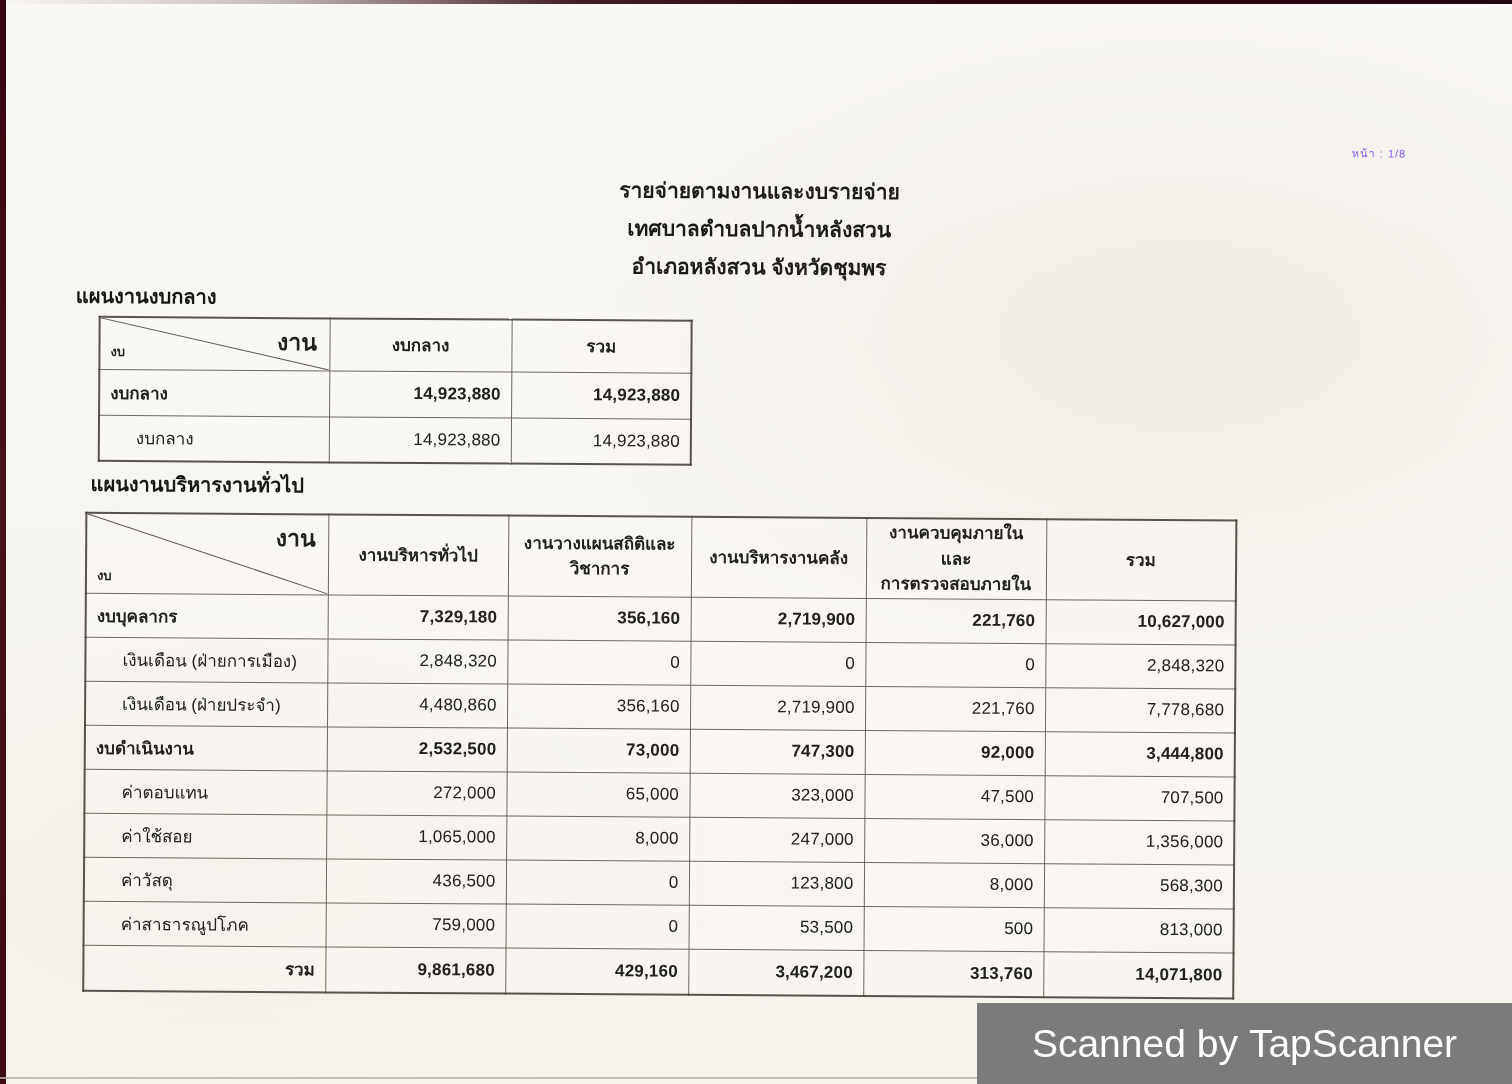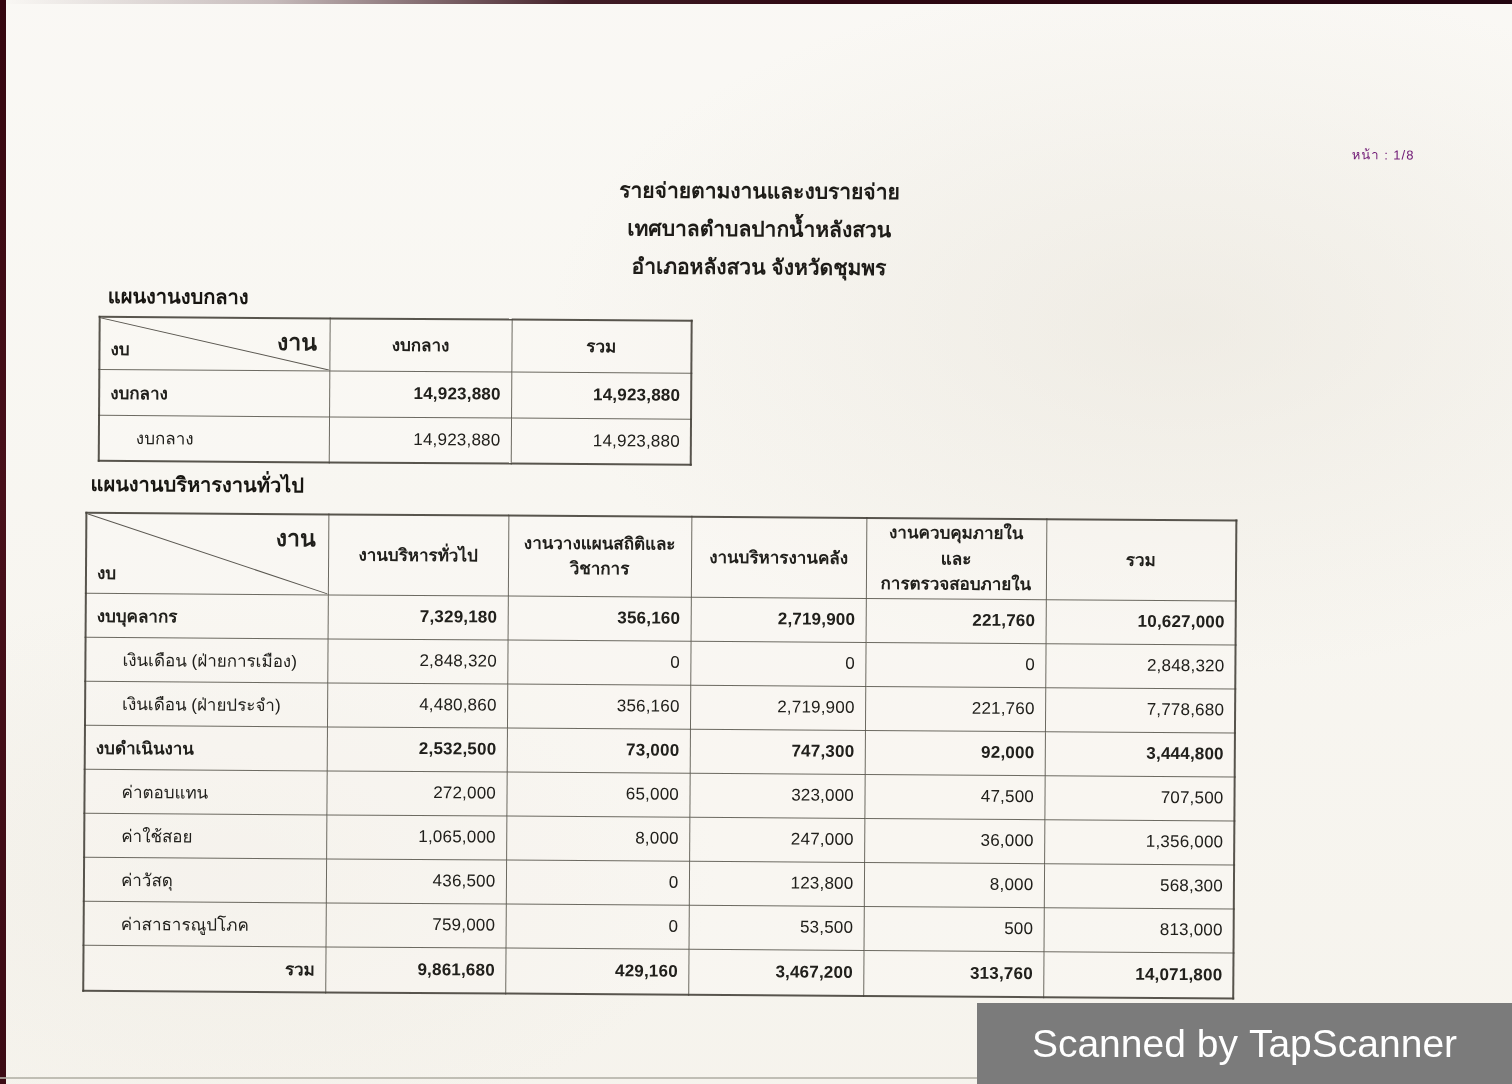--- a/index.html
+++ b/index.html
@@ -20,44 +20,44 @@
   
   .edge-left{position:absolute;left:0;top:0;width:6px;height:100%;
     background:linear-gradient(180deg,#35070f 0%,#48101a 45%,#3c0b14 100%);
     filter:blur(0.4px);}
   .edge-top{position:absolute;left:0;top:0;width:100%;height:4px;
     background:linear-gradient(90deg, rgba(46,7,17,0) 0%, rgba(46,7,17,0.25) 18%, rgba(46,7,17,0.9) 38%, #2e0711 55%, #230510 100%);}
   .edge-bottom{position:absolute;left:0;top:1077px;width:985px;height:2px;background:#b3b0a6;opacity:0.8;}
 
   .content{position:absolute;inset:0;transform:rotate(0.38deg);transform-origin:120px 120px;}
 
-  .page-label{position:absolute;left:1352px;top:136px;font-size:13px;color:#701a75;letter-spacing:1px;}
+  .page-label{position:absolute;left:1352px;top:136px;font-size:11px;color:#8b5cf6;letter-spacing:1px;}
 
   .title-block{position:absolute;left:460px;top:168px;width:600px;text-align:center;}
   .title-line{font-weight:bold;font-size:21px;line-height:38px;color:#1e1c18;}
 
   .section-heading{position:absolute;font-weight:bold;font-size:20px;color:#181612;}
-  .heading-1{left:109px;top:280px;}
+  .heading-1{left:77px;top:280px;}
   .heading-2{left:93px;top:468px;}
 
   table.budget{border-collapse:collapse;table-layout:fixed;position:absolute;
     background:rgba(252,250,245,0.35);}
   table.budget td,table.budget th{
     border:1px solid rgba(84,81,72,0.85);
     padding:0 10px;overflow:hidden;vertical-align:middle;
     font-size:17px;color:#21201c;
   }
   table.budget{border:2px solid rgba(70,67,59,0.9);}
   .t1{left:100px;top:316px;width:592px;}
   .t2{left:88px;top:512px;width:1150px;}
 
   th.corner{position:relative;padding:0;}
   th.corner .diag{position:absolute;inset:0;width:100%;height:100%;}
   th.corner .corner-top{position:absolute;top:5px;right:12px;font-weight:bold;font-size:23px;}
-  th.corner .corner-bottom{position:absolute;bottom:7px;left:10px;font-weight:bold;font-size:17px;}
+  th.corner .corner-bottom{position:absolute;bottom:7px;left:10px;font-weight:bold;font-size:13px;}
 
   th.colhead{font-weight:bold;text-align:center;font-size:17px;line-height:1.5;white-space:pre-line;}
 
   td.lbl{text-align:left;padding-left:12px;}
   td.num{text-align:right;padding-right:12px;font-size:16.5px;letter-spacing:0.2px;}
   tr.group td{font-weight:bold;}
   tr.sub td.lbl{padding-left:36px;}
   tr.total td{font-weight:bold;}
   tr.total td.lbl{text-align:right;padding-right:10px;}
 

